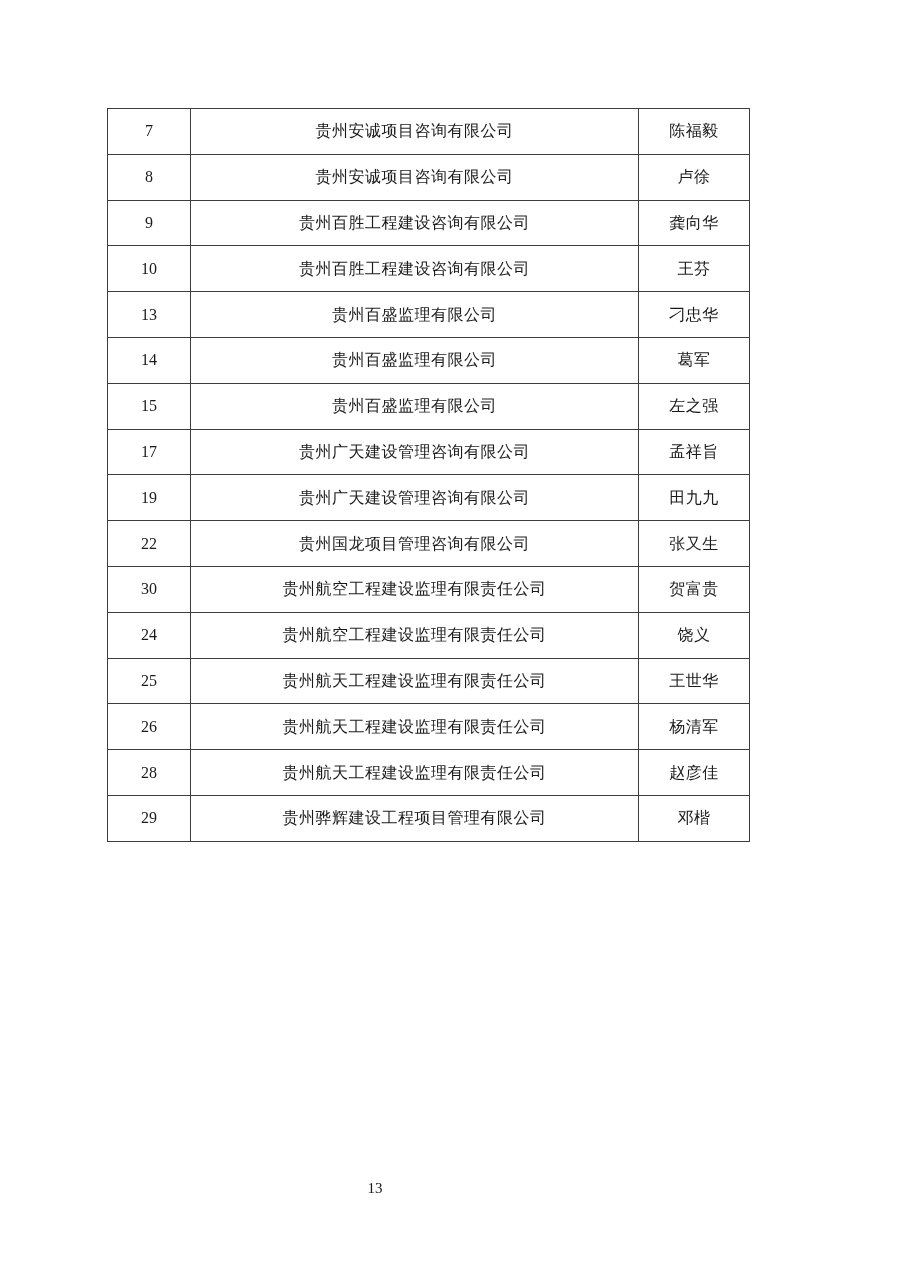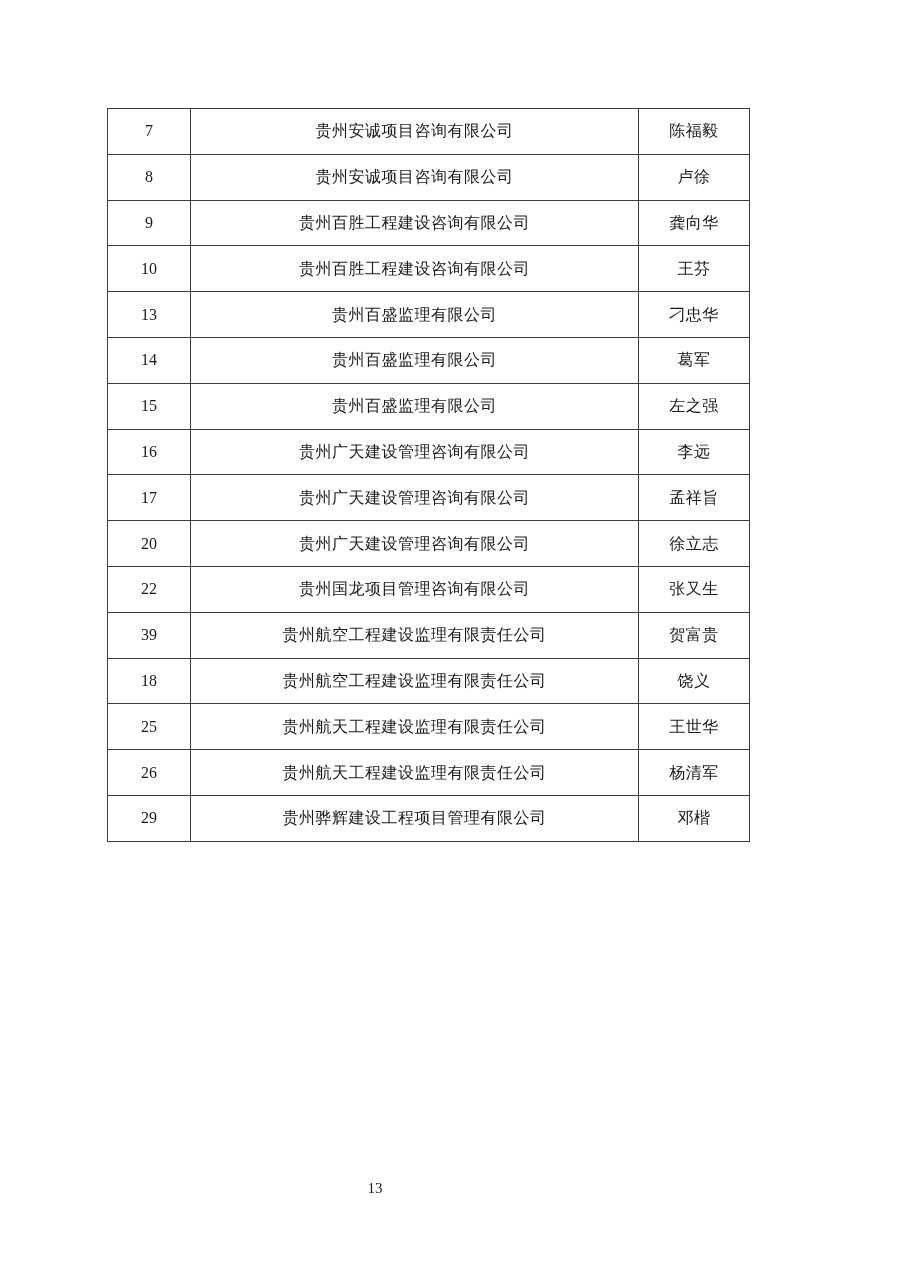--- a/index.html
+++ b/index.html
@@ -94,60 +94,60 @@
           <td class="no-cell">14</td>
           <td>贵州百盛监理有限公司</td>
           <td>葛军</td>
         </tr>
         <tr>
           <td class="no-cell">15</td>
           <td>贵州百盛监理有限公司</td>
           <td>左之强</td>
         </tr>
         <tr>
-          <td class="no-cell">16</td>
-          <td>贵州广天建设管理咨询有限公司</td>
-          <td>李远</td>
-        </tr>
-        <tr>
           <td class="no-cell">17</td>
           <td>贵州广天建设管理咨询有限公司</td>
           <td>孟祥旨</td>
         </tr>
         <tr>
-          <td class="no-cell">20</td>
+          <td class="no-cell">19</td>
           <td>贵州广天建设管理咨询有限公司</td>
-          <td>徐立志</td>
+          <td>田九九</td>
         </tr>
         <tr>
           <td class="no-cell">22</td>
           <td>贵州国龙项目管理咨询有限公司</td>
           <td>张又生</td>
         </tr>
         <tr>
-          <td class="no-cell">39</td>
+          <td class="no-cell">30</td>
           <td>贵州航空工程建设监理有限责任公司</td>
           <td>贺富贵</td>
         </tr>
         <tr>
-          <td class="no-cell">18</td>
+          <td class="no-cell">24</td>
           <td>贵州航空工程建设监理有限责任公司</td>
           <td>饶义</td>
         </tr>
         <tr>
           <td class="no-cell">25</td>
           <td>贵州航天工程建设监理有限责任公司</td>
           <td>王世华</td>
         </tr>
         <tr>
           <td class="no-cell">26</td>
           <td>贵州航天工程建设监理有限责任公司</td>
           <td>杨清军</td>
         </tr>
         <tr>
+          <td class="no-cell">28</td>
+          <td>贵州航天工程建设监理有限责任公司</td>
+          <td>赵彦佳</td>
+        </tr>
+        <tr>
           <td class="no-cell">29</td>
           <td>贵州骅辉建设工程项目管理有限公司</td>
           <td>邓楷</td>
         </tr>
       </tbody>
   </table>
 
   <div class="page-number">13</div>
 
 </div>

